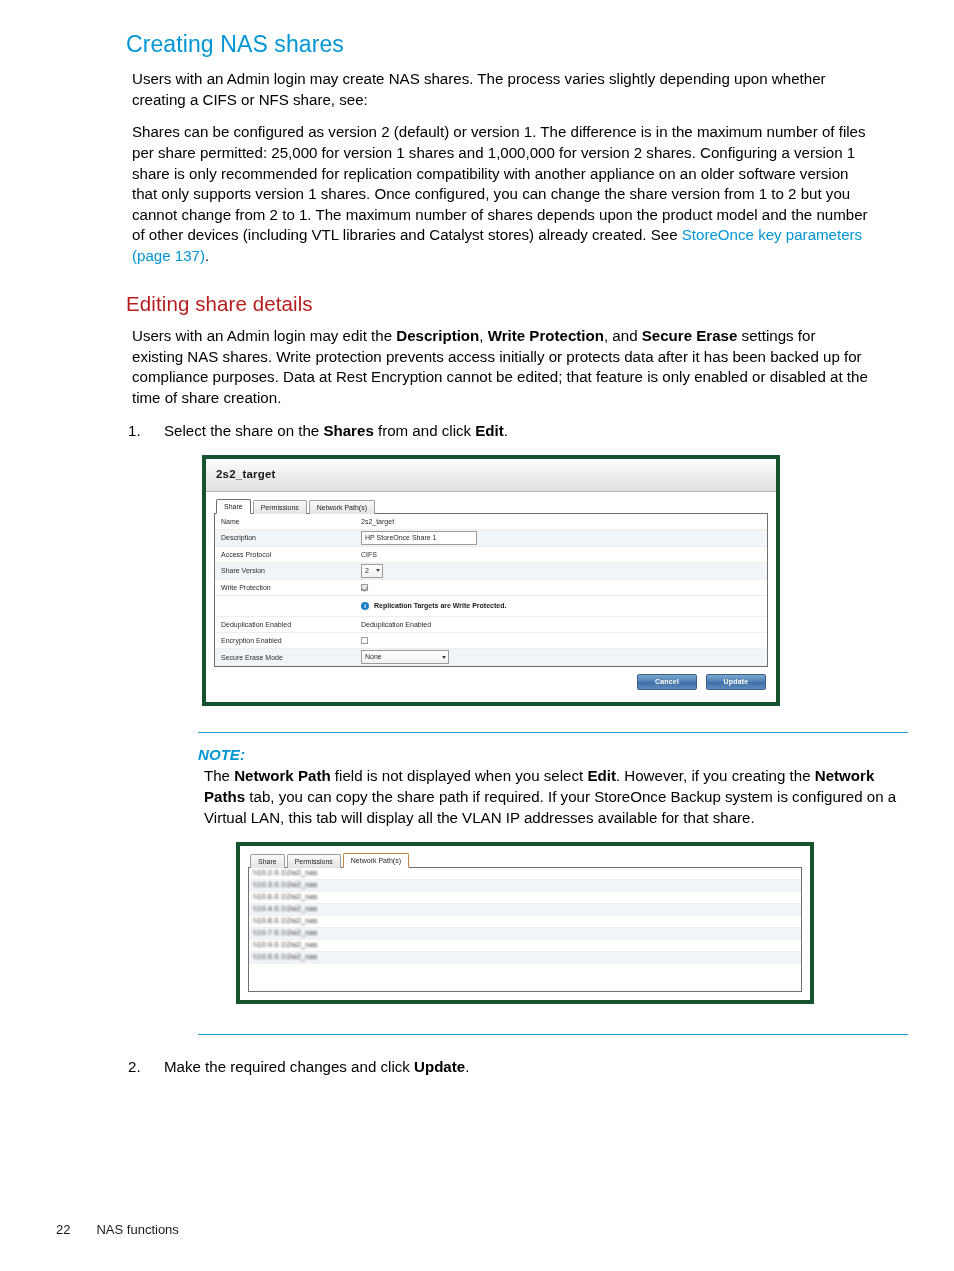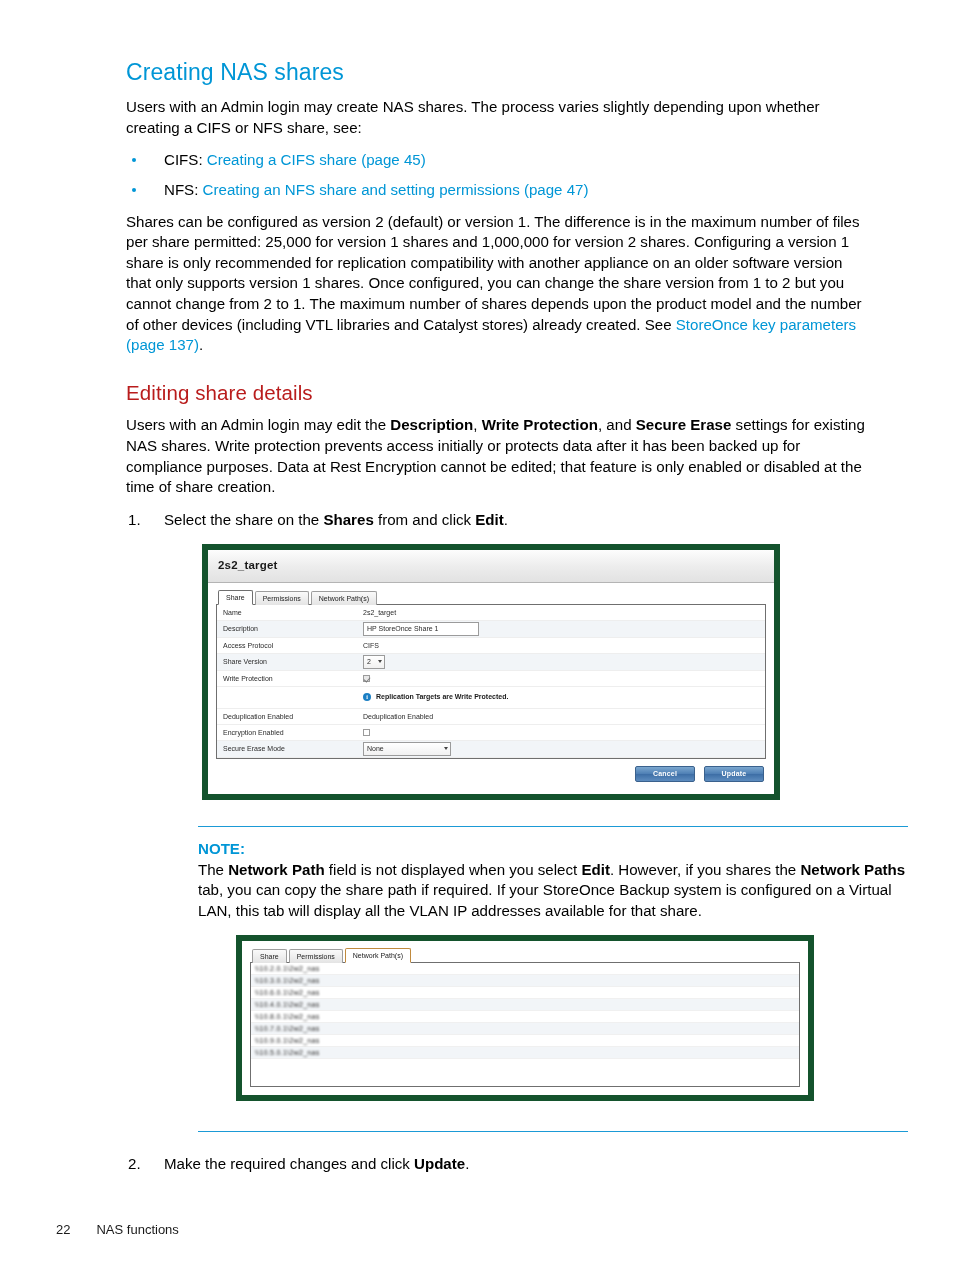--- a/index.html
+++ b/index.html
@@ -17,21 +17,21 @@
   }
   .page {
     position: absolute;
     left: 0; top: 0;
     width: 954px;
     height: 1271px;
   }
   .content {
     position: absolute;
     left: 126px;
-    top: 60px;
+    top: 32px;
     width: 744px;
   }
   h1.section-title {
     font-size: 23px;
     font-weight: normal;
     color: #0096d6;
     margin: 0 0 12px 0;
     letter-spacing: 0.1px;
     line-height: 1.1;
   }
@@ -39,21 +39,21 @@
     font-size: 20.5px;
     font-weight: normal;
     color: #b91c1c;
     margin: 26px 0 11px 0;
     letter-spacing: 0.1px;
     line-height: 1.1;
   }
   p.body-text {
     font-size: 15.1px;
     line-height: 20.6px;
-    margin: 0 0 12px 0;
+    margin: 0 0 12px 6px;
     text-align: left;
   }
   a.xref, .xref {
     color: #0096d6;
     text-decoration: none;
   }
   b, strong { font-weight: bold; }
 
   ul.bullets {
     list-style: none;
@@ -94,21 +94,21 @@
     position: absolute;
     left: 2px;
     top: 0;
     width: 24px;
     text-align: left;
   }
 
   
   .figure {
     margin: 14px 0 0 38px;
-    border: 6px solid #14532d;
+    border: 4px solid #14532d;
     background: #000000;
     width: 578px;
     box-sizing: border-box;
   }
   .ui-titlebar {
     background: linear-gradient(to bottom, #fdfdfd 0%, #ededed 50%, #e2e2e2 100%);
     border-bottom: 1px solid #b4b4b4;
     padding: 5px 10px 6px 10px;
     font-size: 11.5px;
     font-weight: bold;
@@ -307,42 +307,35 @@
     border-top: 1.6px solid #1b9ad6;
     border-bottom: 1.6px solid #1b9ad6;
     padding: 12px 0 12px 0;
   }
   .note-title {
     color: #0096d6;
     font-weight: bold;
     font-size: 15.1px;
     margin: 0 0 1px 0;
     line-height: 20px;
+    font-style: italic;
   }
   .note-block p.body-text { margin-bottom: 0; }
   .note-inner-gap { height: 18px; }
 </style>
 </head>
 <body>
 
 <div class="page">
   <div class="content">
 
     <h1 class="section-title">Creating NAS shares</h1>
 
     <p class="body-text">Users with an Admin login may create NAS shares. The process varies slightly depending upon whether creating a CIFS or NFS share, see:</p>
 
-    <ul class="bullets">
-      <li>
-        <span class="dot"></span><span>CIFS: </span><a class="xref" href="#">Creating a CIFS share (page 45)</a>
-      </li>
-      <li>
-        <span class="dot"></span><span>NFS: </span><a class="xref" href="#">Creating an NFS share and setting permissions (page 47)</a>
-      </li>
-    </ul>
 
     <p class="body-text"><span>Shares can be configured as version 2 (default) or version 1. The difference is in the maximum number of files per share permitted: 25,000 for version 1 shares and 1,000,000 for version 2 shares. Configuring a version 1 share is only recommended for replication compatibility with another appliance on an older software version that only supports version 1 shares. Once configured, you can change the share version from 1 to 2 but you cannot change from 2 to 1. The maximum number of shares depends upon the product model and the number of other devices (including VTL libraries and Catalyst stores) already created. See </span><a class="xref" href="#">StoreOnce key parameters (page 137)</a><span>.</span>
     </p>
 
     <h2 class="section-title">Editing share details</h2>
 
     <p class="body-text"><span>Users with an Admin login may edit the </span><b>Description</b><span>, </span><b>Write Protection</b><span>, and </span><b>Secure Erase</b><span> settings for existing NAS shares. Write protection prevents access initially or protects data after it has been backed up for compliance purposes. Data at Rest Encryption cannot be edited; that feature is only enabled or disabled at the time of share creation.</span>
     </p>
 
     <ol class="steps">
@@ -429,21 +422,21 @@
               <div class="ui-btn">Cancel</div>
               <div class="ui-btn">Update</div>
             </div>
 
           </div>
         </div>
 
         
         <div class="note-block">
           <div class="note-title">NOTE:</div>
-          <p class="body-text"><span>The </span><b>Network Path</b><span> field is not displayed when you select </span><b>Edit</b><span>. However, if you shares the </span><b>Network Paths</b><span> tab, you can copy the share path if required. If your StoreOnce Backup system is configured on a Virtual LAN, this tab will display all the VLAN IP addresses available for that share.</span>
+          <p class="body-text"><span>The </span><b>Network Path</b><span> field is not displayed when you select </span><b>Edit</b><span>. However, if you creating the </span><b>Network Paths</b><span> tab, you can copy the share path if required. If your StoreOnce Backup system is configured on a Virtual LAN, this tab will display all the VLAN IP addresses available for that share.</span>
           </p>
 
           <div class="figure">
             <div class="ui-body">
 
               <div class="ui-tabs">
                 <div class="ui-tab">Share</div>
                 <div class="ui-tab">Permissions</div>
                 <div class="ui-tab active-orange">Network Path(s)</div>
               </div>

